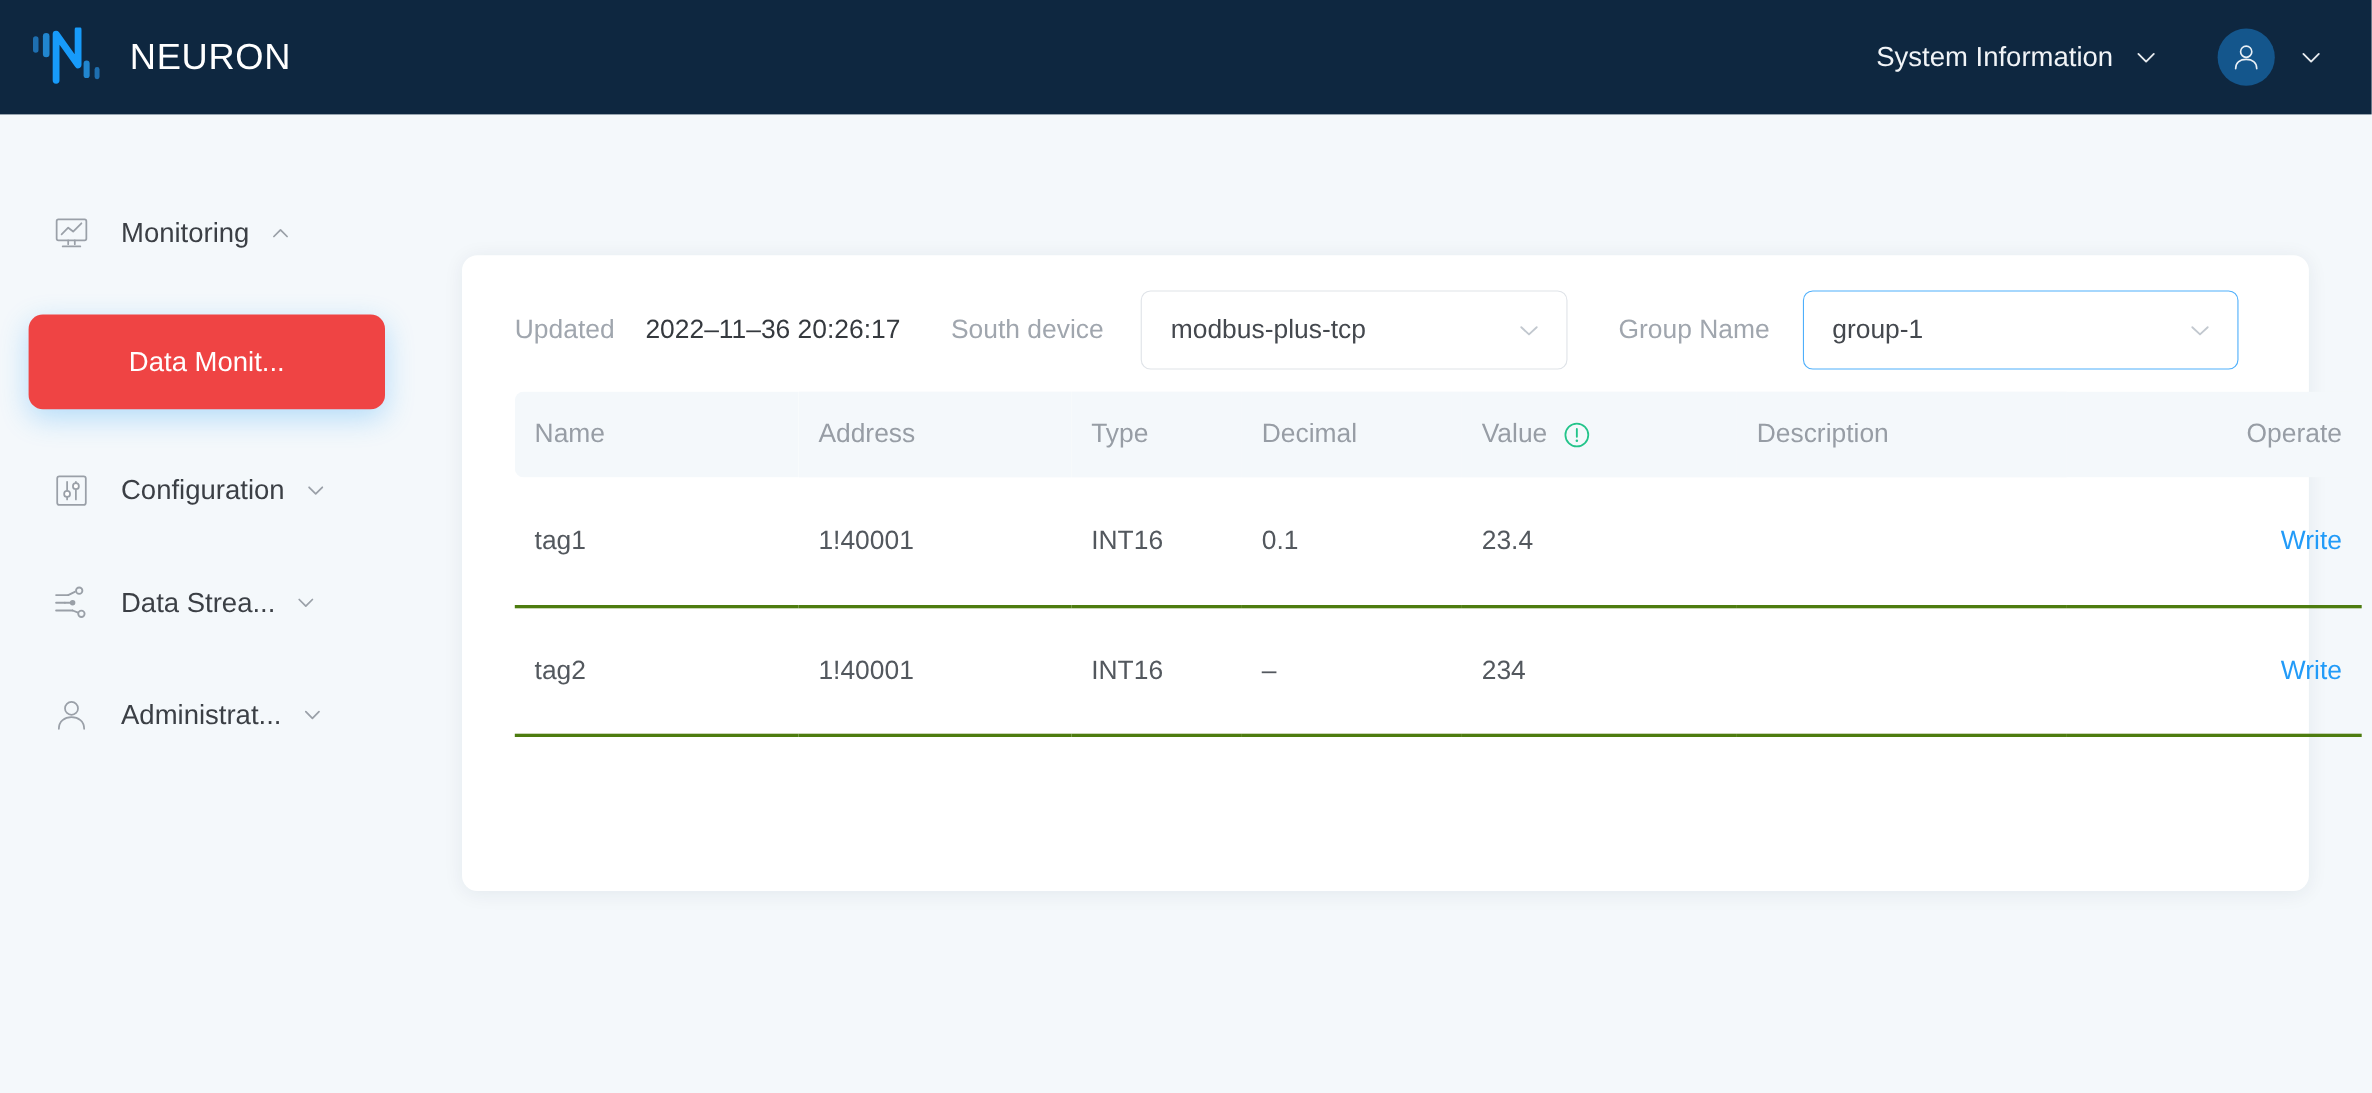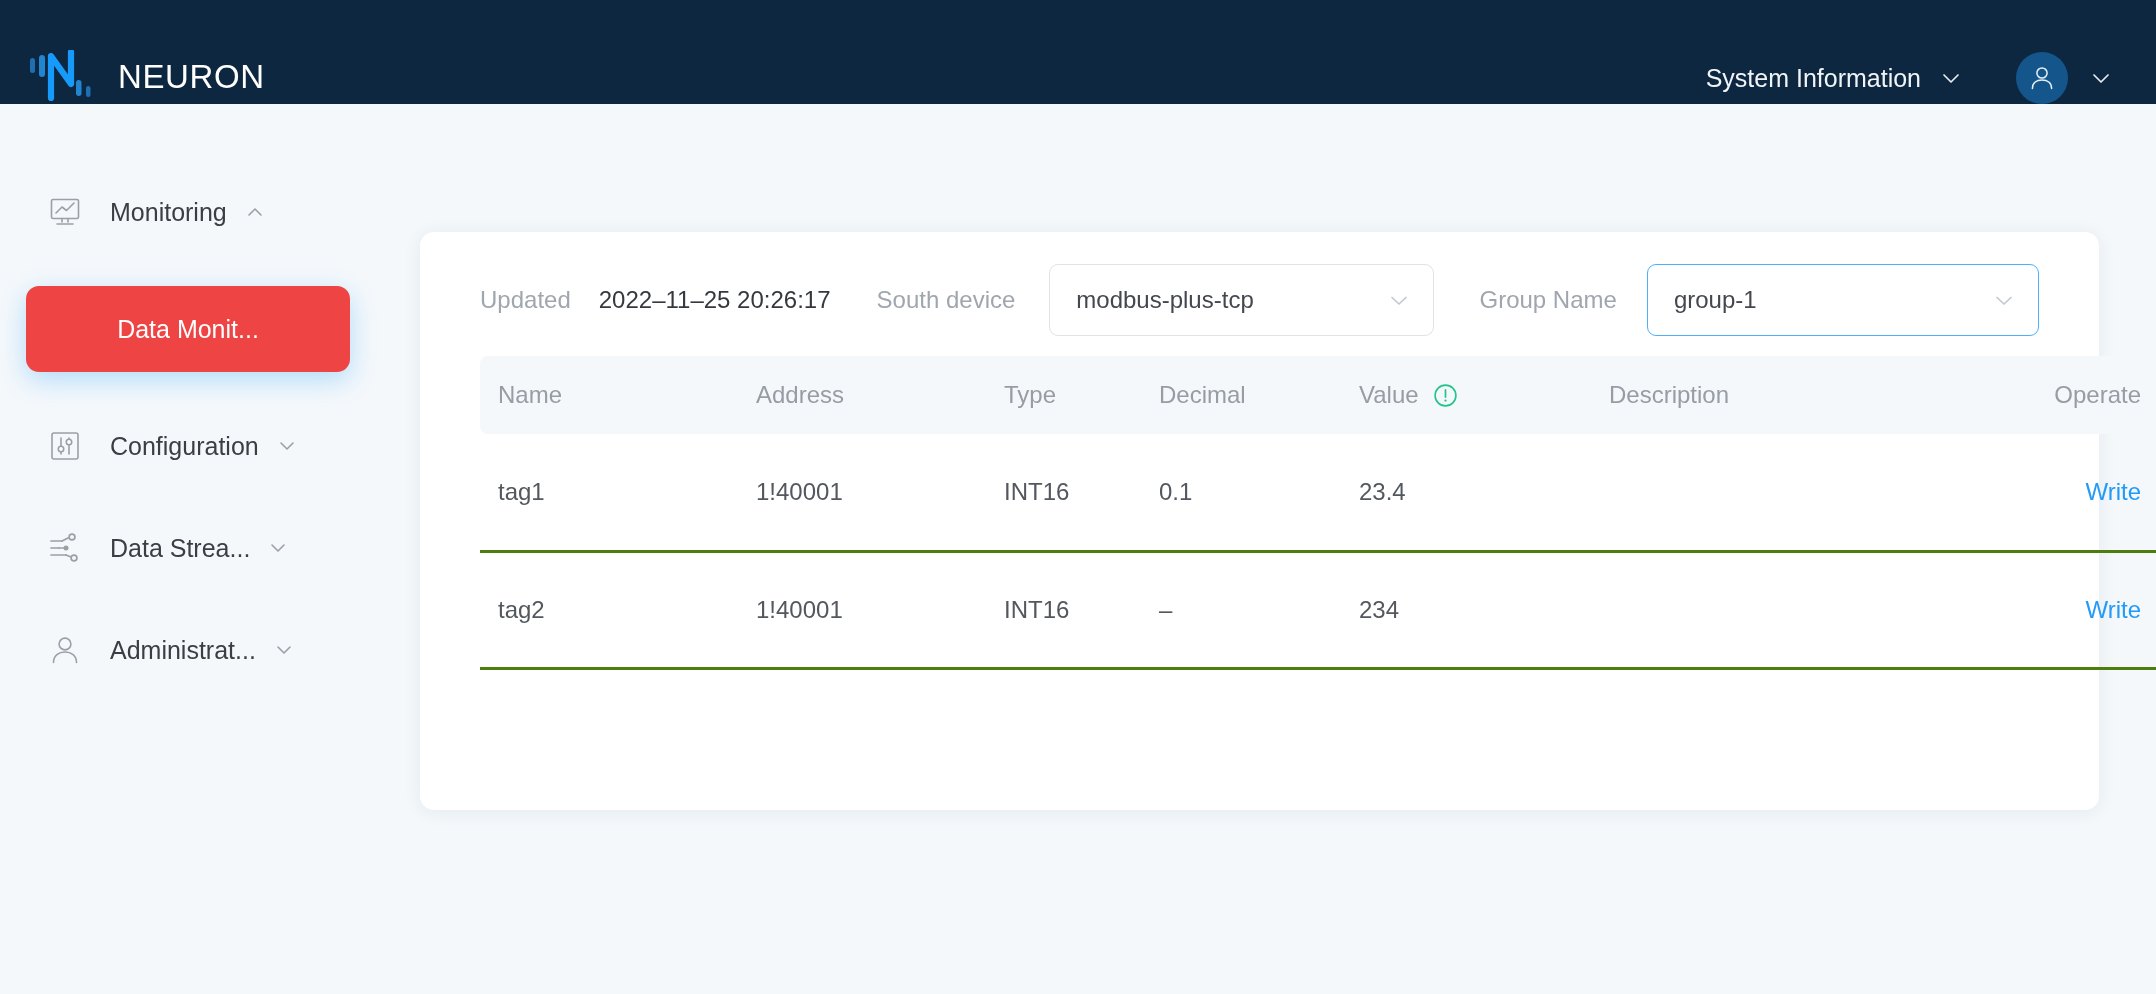--- a/index.html
+++ b/index.html
@@ -17,21 +17,21 @@
   }
 
   
   .topbar {
     position: absolute;
     top: 0; left: 0;
     width: 2156px;
     height: 104px;
     background: #0e2740;
     display: flex;
-    align-items: flex-end;
+    align-items: center;
     justify-content: space-between;
     padding: 0 44px 0 30px;
   }
 
   .brand {
     display: flex;
     align-items: center;
     gap: 26px;
   }
   .brand-logo { width: 62px; height: 54px; display: block; }
@@ -133,21 +133,21 @@
   
   .card {
     position: absolute;
     left: 420px;
     top: 232px;
     width: 1679px;
     height: 578px;
     background: #ffffff;
     border-radius: 14px;
     box-shadow: 0 2px 18px rgba(20,40,70,0.07);
-    padding: 0 60px;
+    padding: 0 48px;
   }
 
   .filterbar {
     display: flex;
     align-items: center;
     height: 100px;
     padding-top: 36px;
   }
   .f-label {
     font-size: 24px;
@@ -351,21 +351,21 @@
     </span>
   </div>
 
 </div>
 
 <div class="card">
 
   <div class="filterbar">
 
     <span class="f-label">Updated</span>
-    <span class="f-value">2022–11–25 20:26:17</span>
+    <span class="f-value">2022–11–36 20:26:17</span>
 
     <span class="f-label gap-lbl">South device</span>
 
     <div class="select sel-south">
       <span class="select-text">modbus-plus-tcp</span>
       <span class="select-chev">
         <svg viewBox="0 0 24 24" xmlns="http://www.w3.org/2000/svg">
           <path d="M5 9.5 L12 16 L19 9.5" stroke="#c2c8cf" stroke-width="1.7" fill="none" stroke-linecap="round" stroke-linejoin="round"></path>
         </svg>
       </span>

